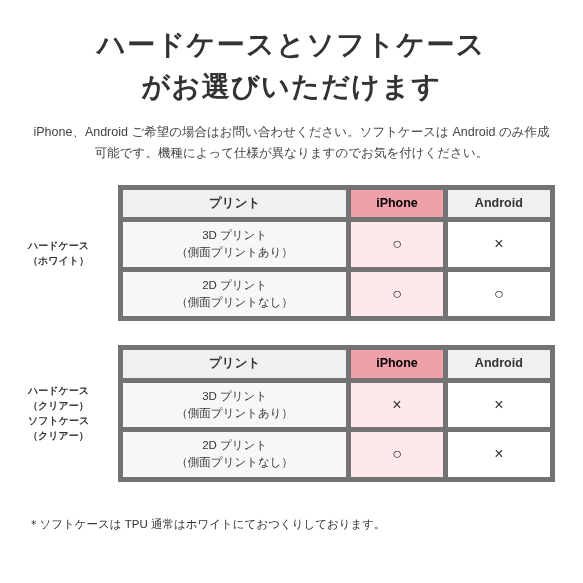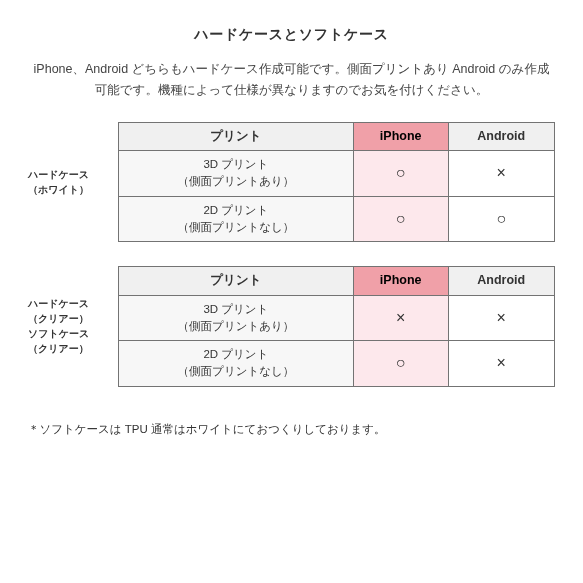--- a/index.html
+++ b/index.html
@@ -7,21 +7,21 @@
       font-family: 'Hiragino Sans', 'Hiragino Kaku Gothic ProN', 'Yu Gothic', sans-serif;
       background: #ffffff;
       width: 583px;
       min-height: 583px;
       padding: 24px 28px 20px 28px;
       font-size: 13px;
       color: #333;
     }
     .main-title {
       text-align: center;
-      font-size: 14px;
+      font-size: 28px;
       font-weight: bold;
       line-height: 1.5;
       margin-bottom: 14px;
       letter-spacing: 0.05em;
     }
     .subtitle {
       text-align: center;
       font-size: 12.5px;
       color: #444;
       line-height: 1.7;
@@ -47,21 +47,21 @@
       align-items: center;
       justify-content: flex-start;
       padding-right: 6px;
       line-height: 1.5;
     }
     table {
       width: 100%;
       border-collapse: collapse;
     }
     th, td {
-      border: 1px solid #737373;
+      border: 5px solid #737373;
       text-align: center;
       padding: 5px 4px;
       font-size: 12px;
       line-height: 1.4;
       margin-top: 13px;
     }
     th {
       background: #f0f0f0;
       font-weight: bold;
       font-size: 12.5px;
@@ -90,23 +90,24 @@
     }
     .spacer {
       height: 10px;
     }
   </style>
 </head>
 <body>
 
 <div class="main-title">
   <div>ハードケースとソフトケース</div>
+  <div>がお選びいただけます</div>
 </div>
 
-<div class="subtitle" id="subtitle-text">iPhone、Android どちらもハードケース作成可能です。側面プリントあり
+<div class="subtitle" id="subtitle-text">iPhone、Android ご希望の場合はお問い合わせください。ソフトケースは
 Android のみ作成可能です。機種によって仕様が異なりますのでお気を付けください。</div>
 
 <div class="table-wrapper">
 
   <div class="table-section">
     <div class="row-label" id="section1-label">ハードケース<br>（ホワイト）</div>
     <table>
       <thead>
         <tr>
           <th>プリント</th>

